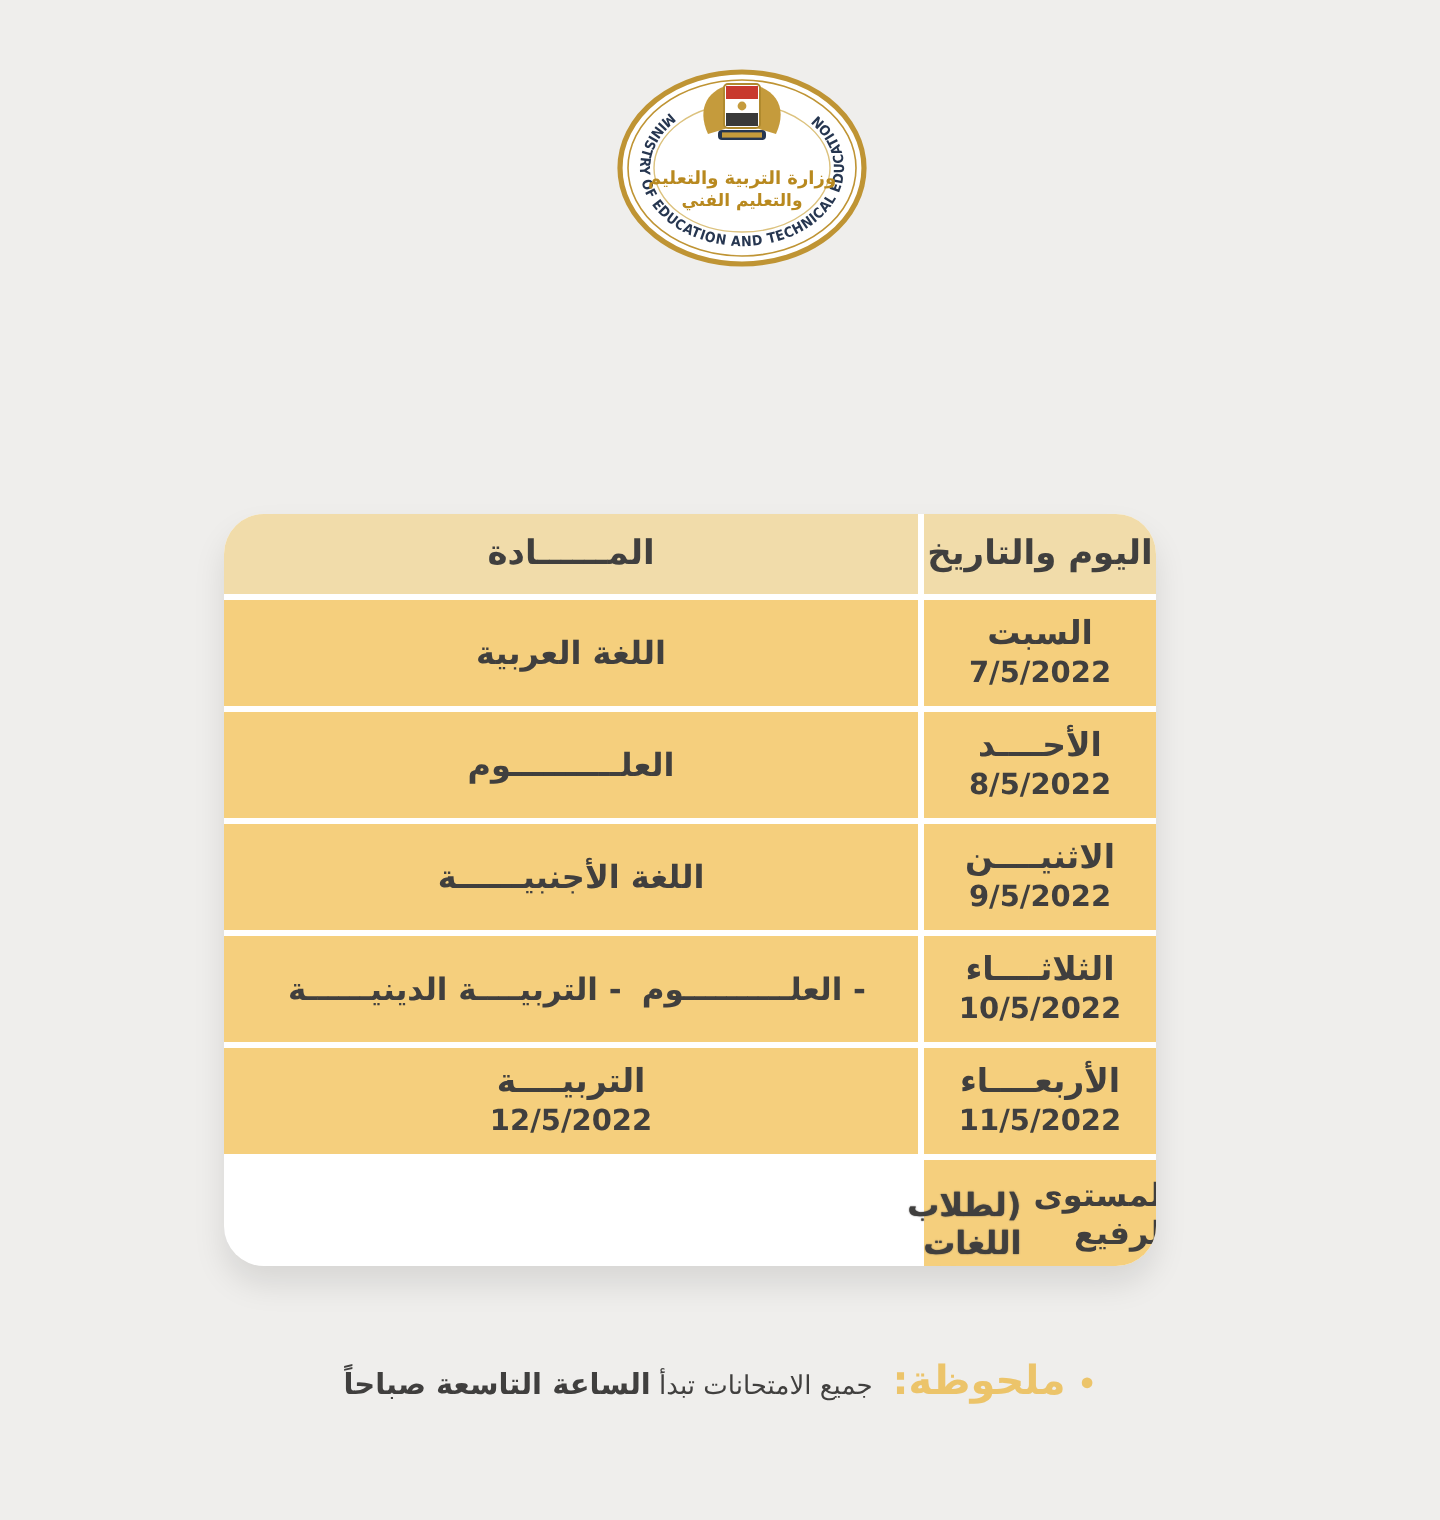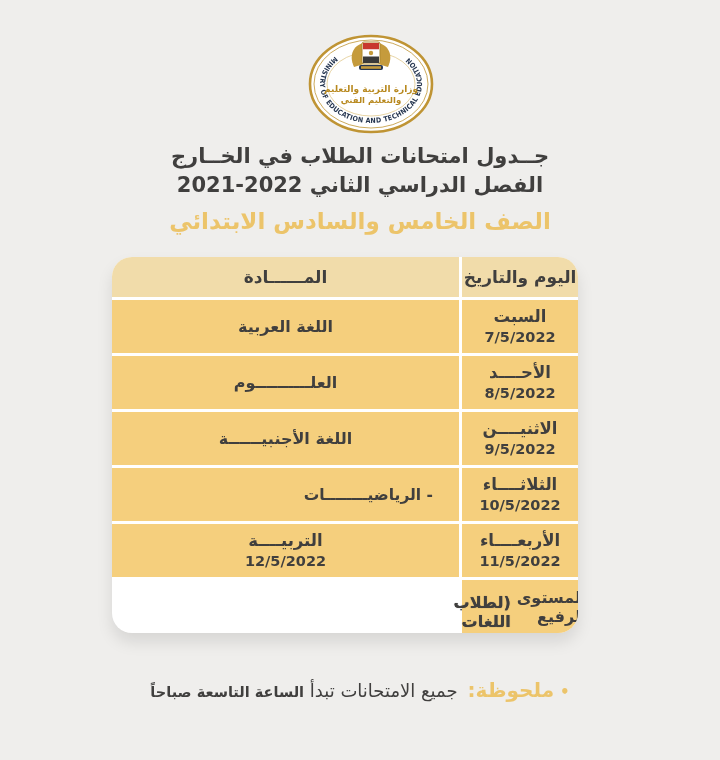--- a/index.html
+++ b/index.html
@@ -31,21 +31,21 @@
   .day-cell{flex-direction:column;line-height:1.25;}
   .day-name{font-size:16.5px;font-weight:bold;}
   .day-date{font-size:14.5px;font-weight:bold;}
   .subject-cell{font-size:16px;font-weight:bold;gap:6px;padding:0 12px;}
   .subject-cell.spread{justify-content:space-between;padding:0 26px 0 32px;font-size:15.5px;}
   .xb{text-shadow:0 0 0.7px currentColor;margin-top:30px;}
   
   .note{position:absolute;top:678px;left:0;right:0;direction:rtl;text-align:center;color:var(--dark-text,#403f3e);}
   .note-bullet{color:var(--gold-text,#ecc46a);font-size:15px;font-weight:bold;margin-left:6px;}
   .note-label{color:var(--gold-text,#ecc46a);font-size:20px;font-weight:bold;margin-left:10px;}
-  .note-text{font-size:18px;}
+  .note-text{font-size:13px;}
   .note-text-bold{font-size:14.5px;font-weight:bold;}
 </style>
 </head>
 <body>
 
 <div class="stage">
 
   <svg class="seal" viewBox="0 0 126 100" aria-hidden="true">
     <ellipse cx="63" cy="50" rx="61" ry="48" fill="#ffffff" stroke="#bf9434" stroke-width="2.6"></ellipse>
     <ellipse cx="63" cy="50" rx="57" ry="44" fill="none" stroke="#bf9434" stroke-width="0.8"></ellipse>
@@ -64,25 +64,20 @@
       <circle cx="63" cy="19" r="2.2" fill="#c59b3c"></circle>
       <rect x="55" y="22.5" width="16" height="6.5" fill="#3a3a3a"></rect>
       <rect x="51" y="31" width="24" height="5" rx="2" fill="#263650"></rect>
       <rect x="53" y="32.2" width="20" height="2.6" fill="#c59b3c"></rect>
     </g>
 
     <text x="63" y="58" text-anchor="middle" font-size="9" font-weight="bold" fill="#b8891f">وزارة التربية والتعليم</text>
     <text x="63" y="69" text-anchor="middle" font-size="8.5" font-weight="bold" fill="#b8891f">والتعليم الفني</text>
   </svg>
 
-  <div class="titles">
-    <div class="title-line">جــدول امتحانات  الطلاب في الخــارج</div>
-    <div class="title-line">الفصل الدراسي الثاني 2022-2021</div>
-    <div class="title-grade">الصف الخامس والسادس الابتدائي</div>
-  </div>
 
   <div class="exam-table" id="examTable">
     <div class="cell head-cell">اليوم والتاريخ</div>
     <div class="cell head-cell">المــــــادة</div>
   <div class="cell body-cell day-cell">
         <div class="day-name">السبت</div>
         <div class="day-date">7/5/2022</div>
       </div>
       <div class="cell body-cell subject-cell">
         <div class="subject-text">اللغة العربية</div>
@@ -99,21 +94,22 @@
         <div class="day-date">9/5/2022</div>
       </div>
       <div class="cell body-cell subject-cell">
         <div class="subject-text">اللغة الأجنبيــــــة</div>
       </div>
       <div class="cell body-cell day-cell">
         <div class="day-name">الثلاثــــاء</div>
         <div class="day-date">10/5/2022</div>
       </div>
       <div class="cell body-cell subject-cell spread">
-        <div class="subject-text">- الرياضيــــــــات</div>
+        <div class="subject-text">- العلــــــــــوم</div>
+        <div class="subject-text">- التربيــــة الدينيــــــة</div>
       </div>
       <div class="cell body-cell day-cell">
         <div class="day-name">الأربعــــاء</div>
         <div class="day-date">11/5/2022</div>
       </div>
       <div class="cell body-cell day-cell">
         <div class="day-name">التربيــــة</div>
         <div class="day-date">12/5/2022</div>
       </div>
       <div class="cell body-cell subject-cell">

